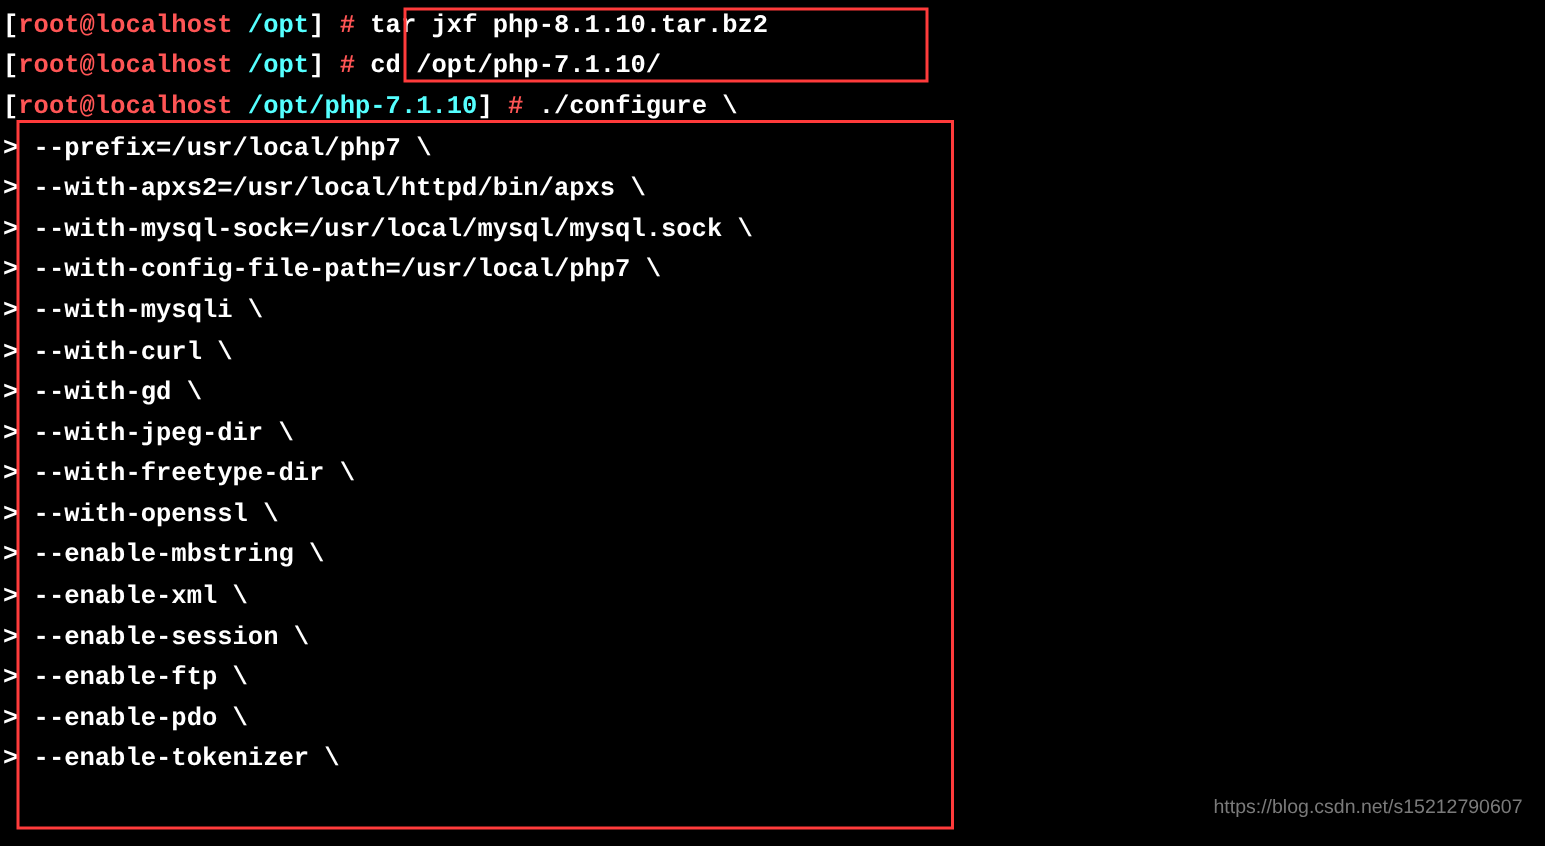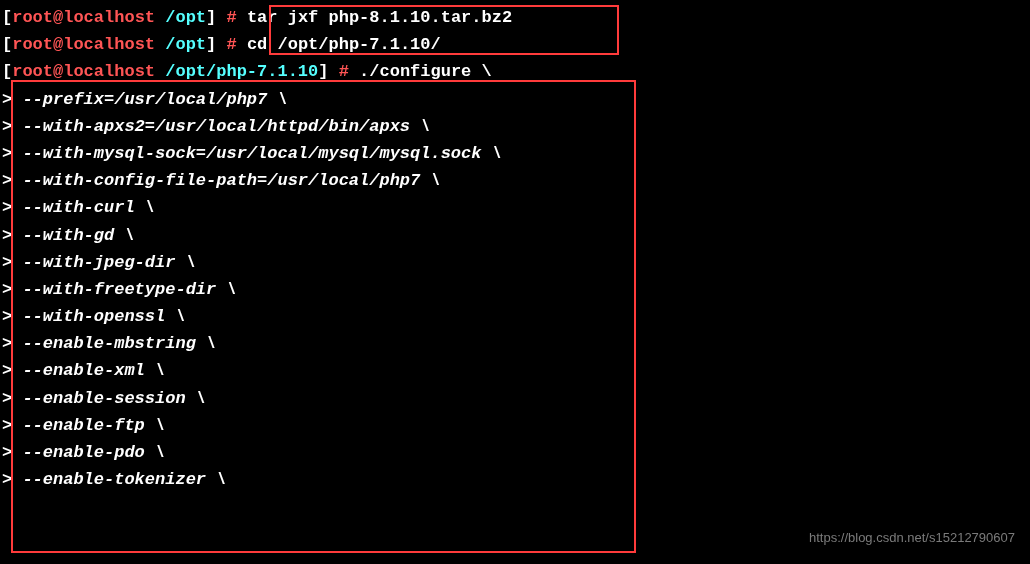--- a/index.html
+++ b/index.html
@@ -15,21 +15,21 @@
       line-height: 1.6;
       padding: 4px 2px;
     }
     .term-line { white-space: pre; }
     .bracket { color: #fff; }
     .user-host { color: #ff5555; margin-top: 23px; }
     .at { color: #ff5555; }
     .dir { color: #55ffff; }
     .hash { color: #ff5555; }
     .cmd { color: #fff; }
-    .continuation { color: #fff; font-style: italic; }
+    .continuation { color: #fff; }
     .box-red-top {
       position: absolute;
       border: 2px solid #ff3b3b;
       top: 5px;
       left: 269px;
       width: 350px;
       height: 50px;
       pointer-events: none;
     }
     .box-red-main {
@@ -61,20 +61,21 @@
 
   <div class="term-line"><span class="bracket">[</span><span class="user-host">root</span><span class="at">@</span><span class="user-host">localhost</span><span class="dir"> /opt</span><span class="bracket">] </span><span class="hash"># </span><span class="cmd">cd /opt/php-7.1.10/</span></div>
 
   <div class="term-line"><span class="bracket">[</span><span class="user-host">root</span><span class="at">@</span><span class="user-host">localhost</span><span class="dir"> /opt/php-7.1.10</span><span class="bracket">] </span><span class="hash"># </span><span class="cmd">./configure \</span></div>
 
   <div id="continuation-lines">
       <div class="term-line continuation">&gt; --prefix=/usr/local/php7 \</div>
       <div class="term-line continuation">&gt; --with-apxs2=/usr/local/httpd/bin/apxs \</div>
       <div class="term-line continuation">&gt; --with-mysql-sock=/usr/local/mysql/mysql.sock \</div>
       <div class="term-line continuation">&gt; --with-config-file-path=/usr/local/php7 \</div>
+      <div class="term-line continuation">&gt; --with-mysqli \</div>
       <div class="term-line continuation">&gt; --with-curl \</div>
       <div class="term-line continuation">&gt; --with-gd \</div>
       <div class="term-line continuation">&gt; --with-jpeg-dir \</div>
       <div class="term-line continuation">&gt; --with-freetype-dir \</div>
       <div class="term-line continuation">&gt; --with-openssl \</div>
       <div class="term-line continuation">&gt; --enable-mbstring \</div>
       <div class="term-line continuation">&gt; --enable-xml \</div>
       <div class="term-line continuation">&gt; --enable-session \</div>
       <div class="term-line continuation">&gt; --enable-ftp \</div>
       <div class="term-line continuation">&gt; --enable-pdo \</div>

